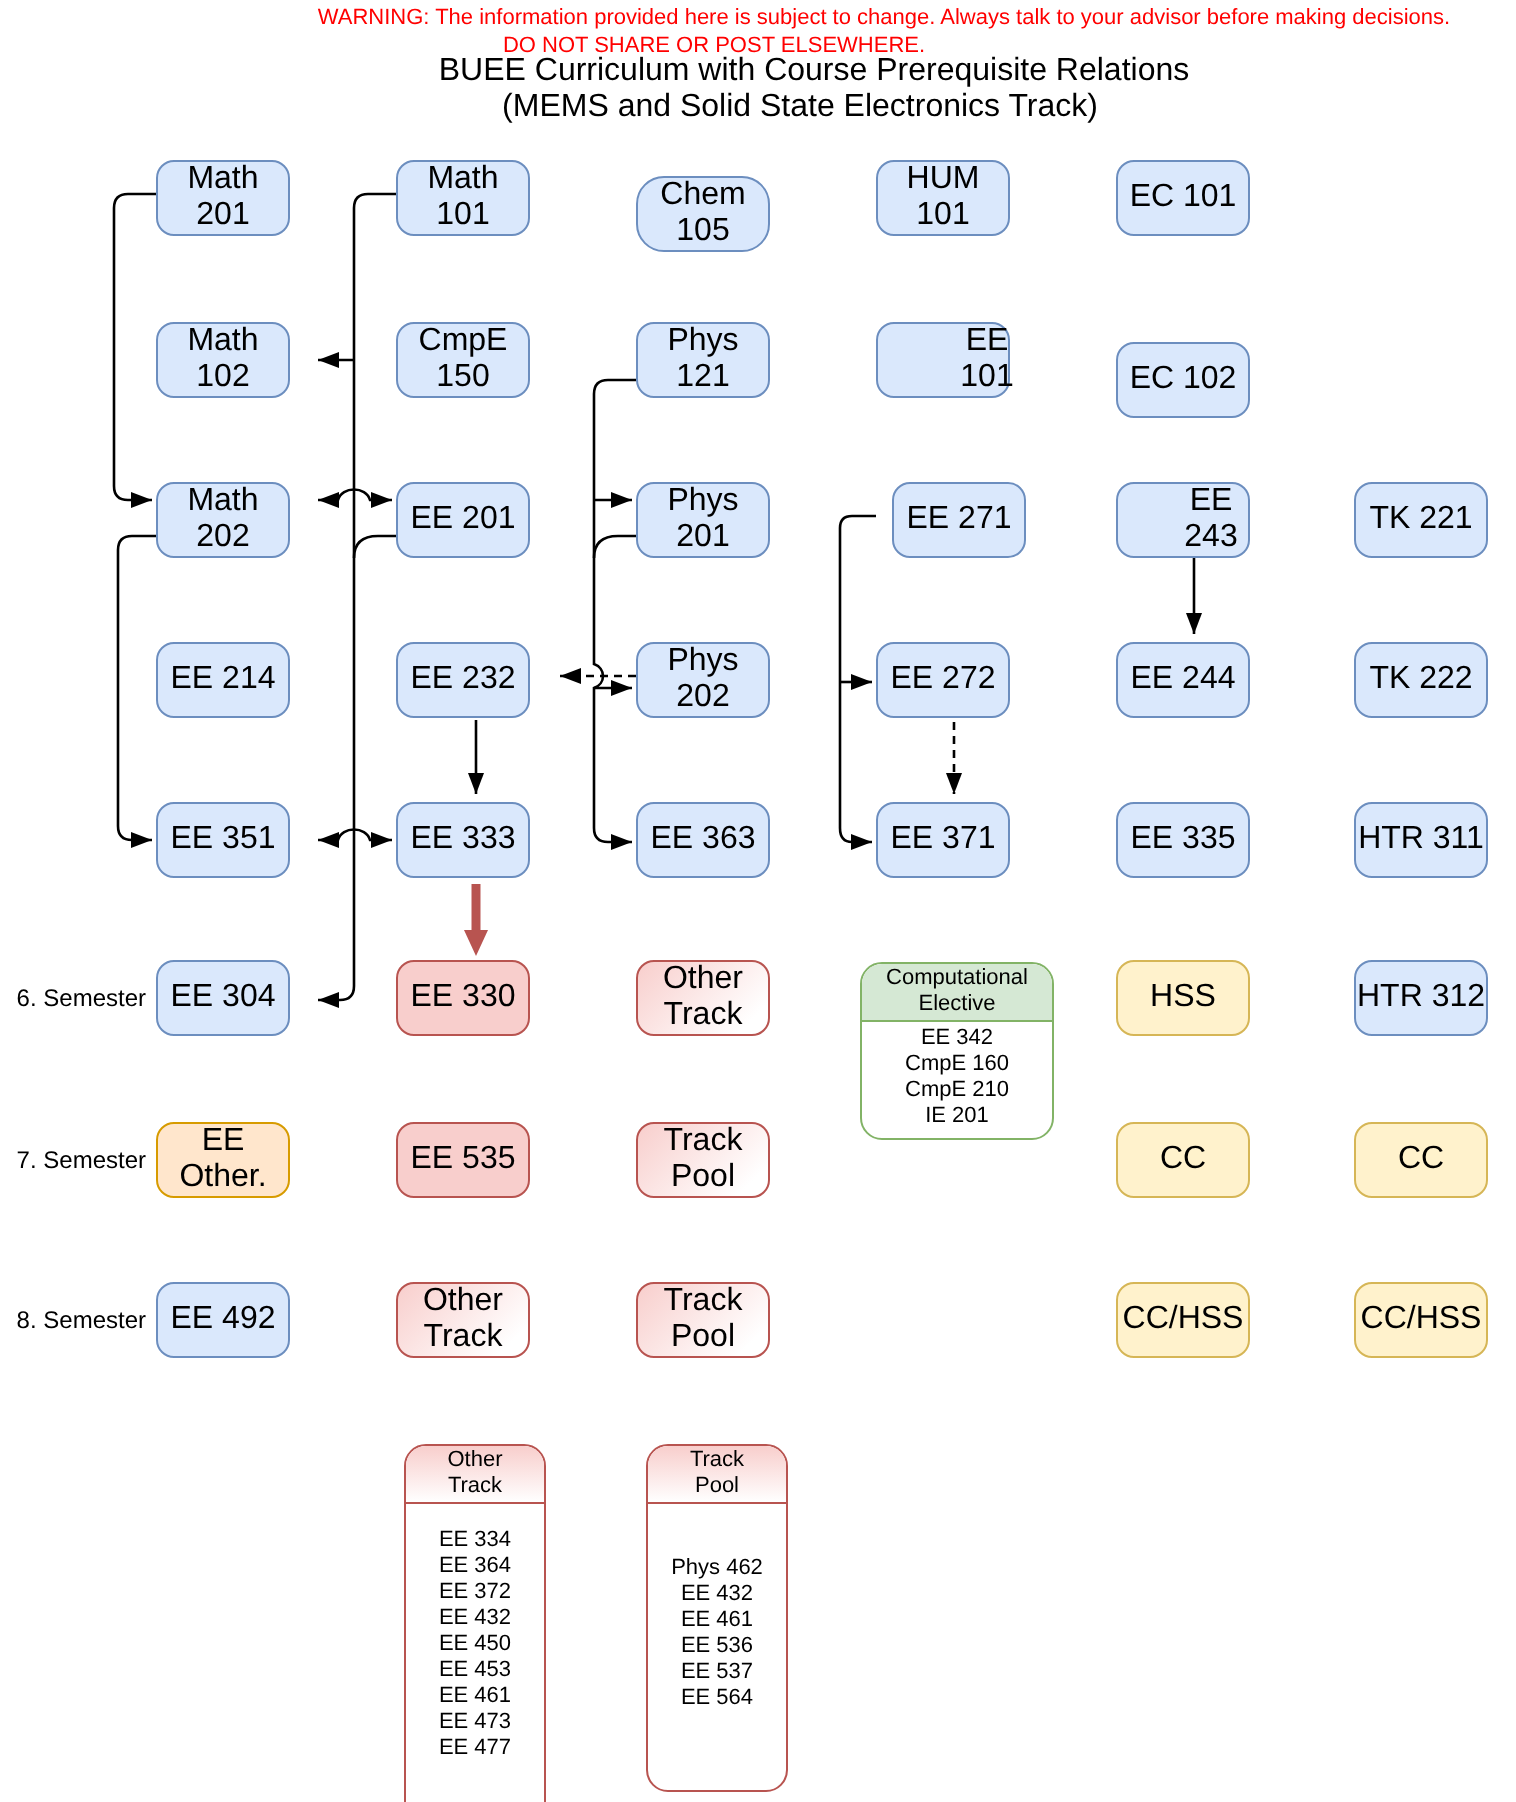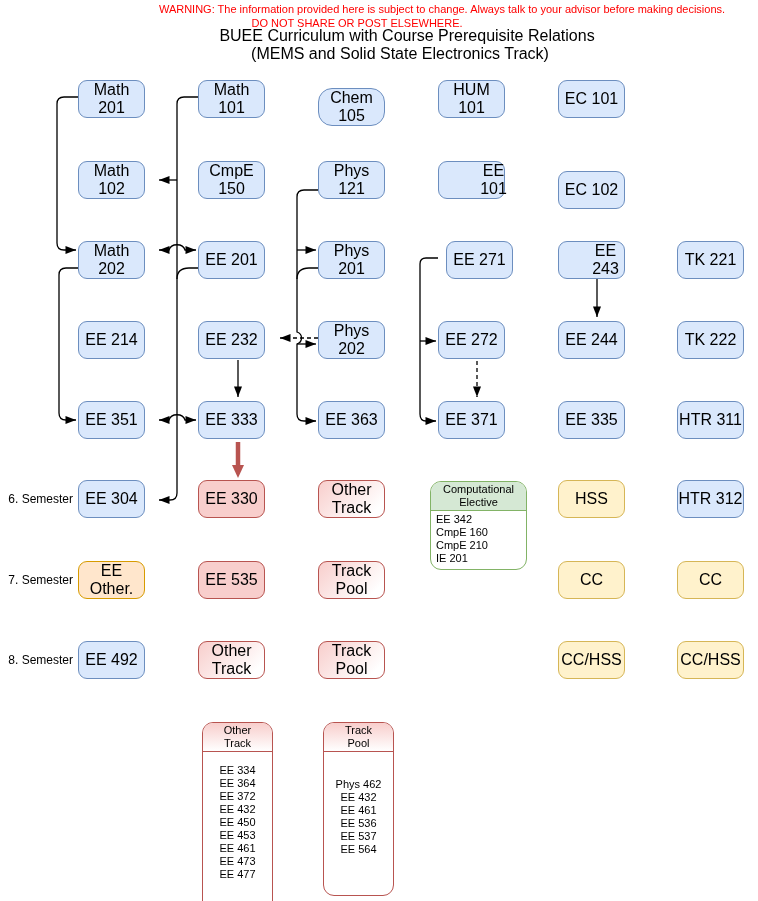--- a/index.html
+++ b/index.html
@@ -100,21 +100,21 @@
       <div class="box redgrad" style="left: 318px; top: 641px;">Track Pool</div>
       <div class="box yellow" style="left: 558px; top: 641px;">CC/HSS</div>
       <div class="box yellow" style="left: 677px; top: 641px;">CC/HSS</div>
     </div>
   <div id="panels">
       <div class="panel green" style="left: 430px; top: 481px; width: 97px; height: 89px;">
         <div class="panel-head">
           <div>Computational</div>
           <div>Elective</div>
         </div>
-        <div class="panel-items" style="text-align: left; padding-top: 2px;">
+        <div class="panel-items" style="text-align: center; padding-top: 2px;">
           <div>EE 342</div>
           <div>CmpE 160</div>
           <div>CmpE 210</div>
           <div>IE 201</div>
         </div>
       </div>
       <div class="panel red" style="left: 202px; top: 722px; width: 71px; height: 211px;">
         <div class="panel-head">
           <div>Other</div>
           <div>Track</div>

